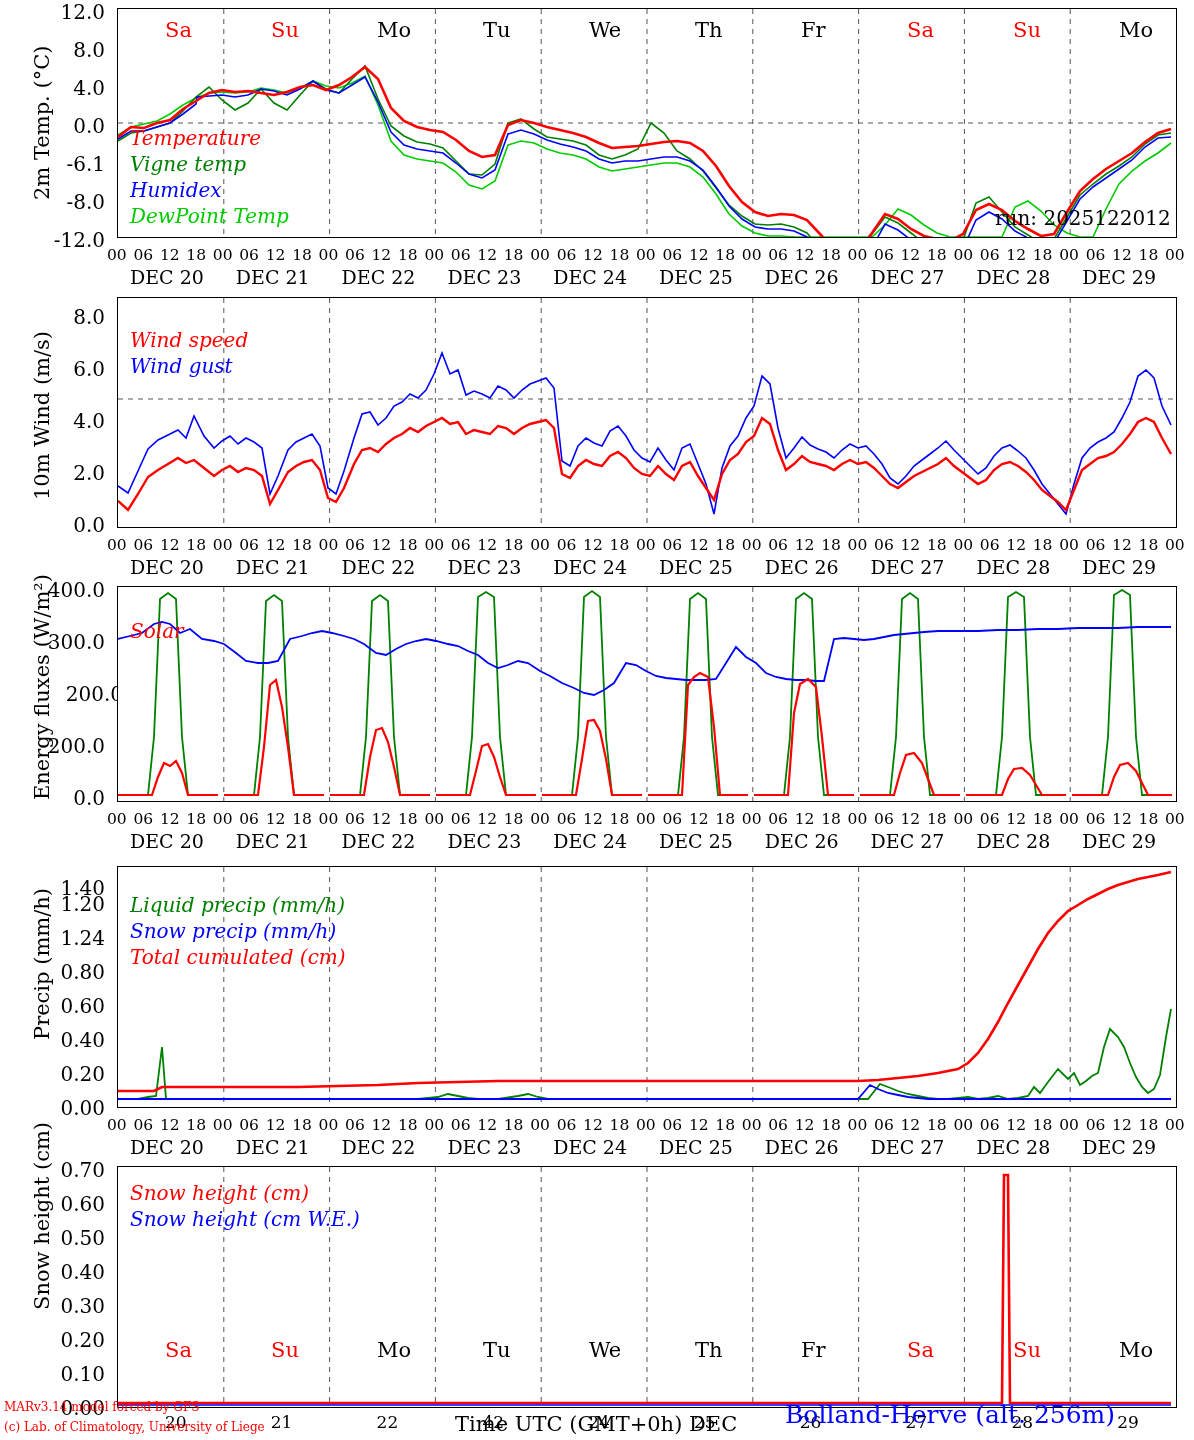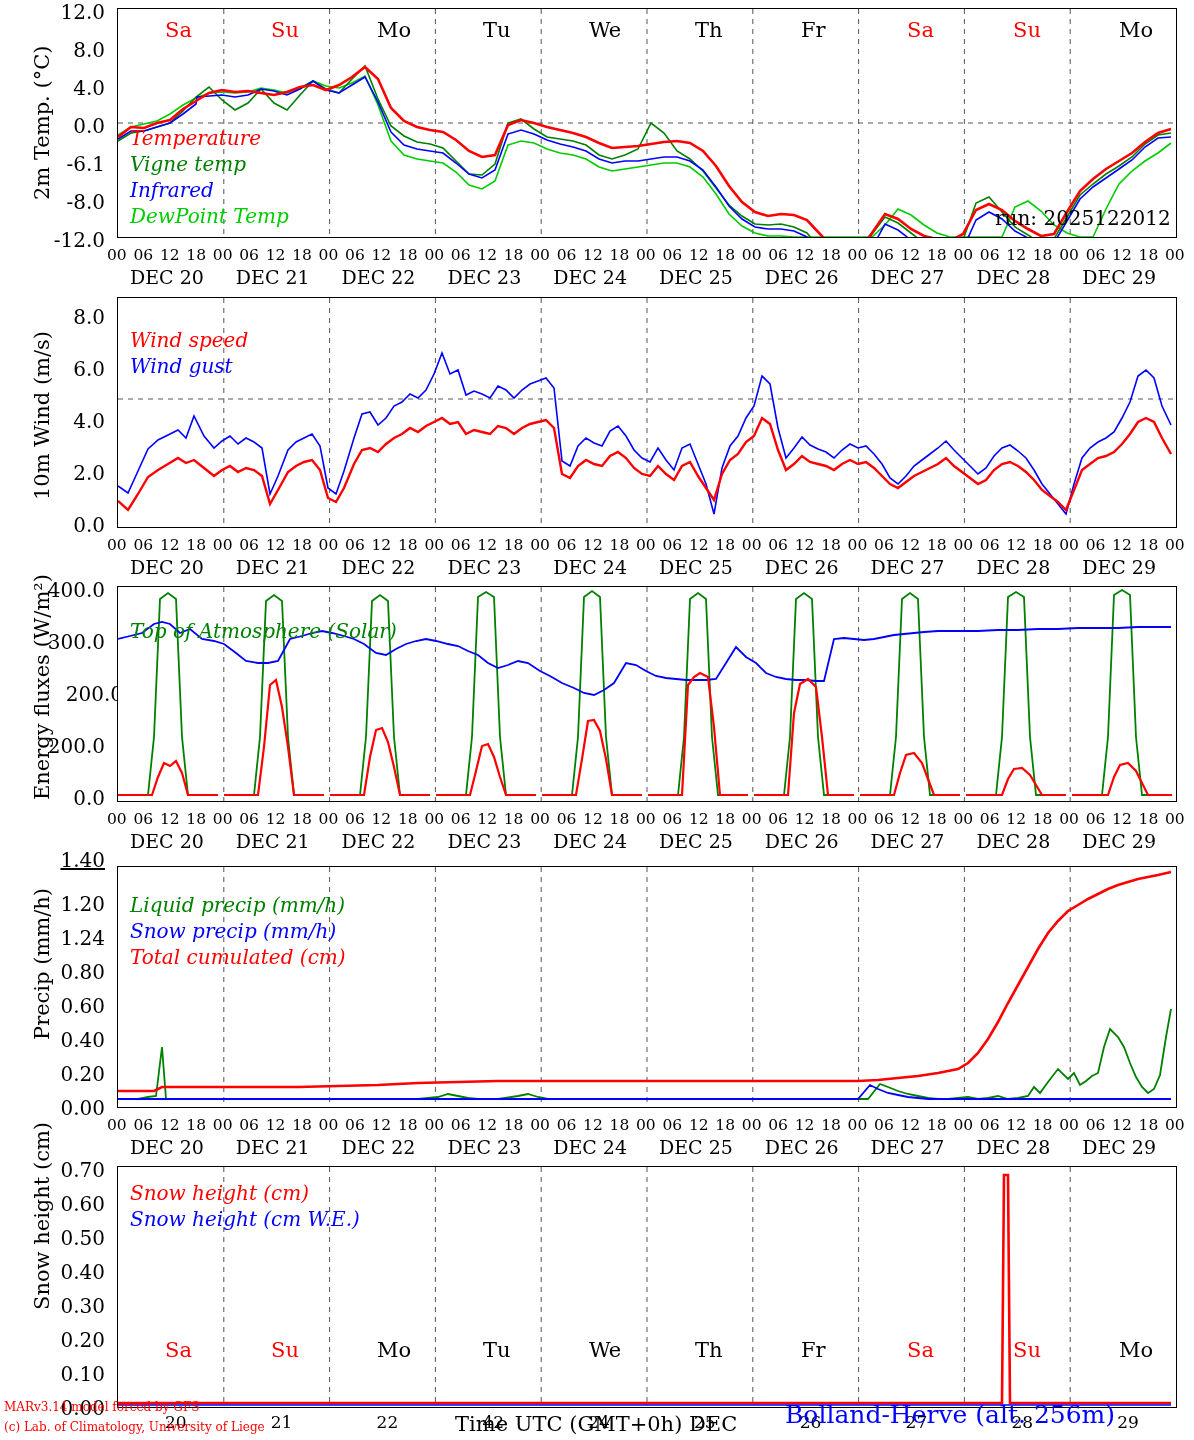--- a/index.html
+++ b/index.html
@@ -58,21 +58,21 @@
 
   <polyline fill="none" stroke="#0000ff" stroke-width="1.6" points="0,130 13,122 26,122 39,118 52,114 65,105 78,95 79,88 104,86 117,88 130,86 143,80 156,82 169,86 182,80 195,72 208,81 221,84 234,76 247,68 260,93 273,123 286,136 299,140 312,142 325,144 338,154 351,165 364,169 377,161 390,125 403,121 416,125 429,131 442,135 455,138 468,142 481,150 494,154 507,152 520,152 533,150 546,148 559,148 572,152 585,161 598,178 611,197 624,210 637,218 650,220 663,220 676,222 689,228 702,245 715,260 728,268 741,264 754,239 767,215 780,221 793,231 806,241 819,245 832,247 845,240 858,211 871,203 884,210 897,222 910,229 923,236 936,234 949,212 962,190 975,178 988,169 1001,160 1014,151 1027,138 1040,129 1053,128"></polyline>
 
   <polyline fill="none" stroke="#ff0000" stroke-width="2.6" points="0,128 13,118 26,119 39,114 52,111 65,100 78,92 91,84 104,81 117,83 130,82 143,84 156,86 169,83 182,78 195,76 208,81 221,76 234,68 247,58 260,70 273,99 286,112 299,118 312,121 325,123 338,131 351,142 364,148 377,146 390,116 403,111 416,114 429,118 442,121 455,124 468,128 481,134 494,139 507,138 520,137 533,135 546,133 559,132 572,134 585,142 598,157 611,177 624,193 637,203 650,207 663,205 676,206 689,211 702,225 715,239 728,245 741,241 754,224 767,205 780,210 793,220 806,227 819,230 832,232 845,225 858,201 871,195 884,201 897,212 910,220 923,227 936,225 949,203 962,182 975,170 988,160 1001,152 1014,144 1027,133 1040,124 1053,120"></polyline>
 </svg>
 </div>
 
 <div class="legend" style="left:130px;top:125px;">
   <div class="red">Temperature</div>
   <div class="green">Vigne temp</div>
-  <div class="blue">Infrared</div>
+  <div class="blue">Humidex</div>
   <div style="color:#00cc00">DewPoint Temp</div>
 </div>
 
 <div class="runlabel" style="left:995px;top:206px;">run: 2025122012</div>
 
 <div class="daylabels" style="left:117px;top:18px;width:1060px;">
   <span style="position:absolute;left:48px;color:#ff0000">Sa</span>
   <span style="position:absolute;left:154px;color:#ff0000">Su</span>
   <span style="position:absolute;left:260px;">Mo</span>
   <span style="position:absolute;left:366px;">Tu</span>
@@ -276,21 +276,21 @@
     <polyline points="530,208 564,208 570,98 576,90 582,86 590,90 596,140 602,208 630,208"></polyline>
     <polyline points="636,208 670,208 676,126 682,97 690,92 698,100 704,150 710,208 736,208"></polyline>
     <polyline points="742,208 776,208 782,186 788,168 796,166 804,176 810,192 816,208 842,208"></polyline>
     <polyline points="848,208 884,208 890,192 896,182 904,181 912,188 918,198 924,208 948,208"></polyline>
     <polyline points="954,208 990,208 996,190 1002,178 1010,176 1018,184 1024,196 1030,208 1054,208"></polyline>
   </g>
 </svg>
 </div>
 
 <div class="legend" style="left:130px;top:618px;">
-  <div class="green">Top of Atmosphere (Solar)</div>
+  <div class="red">Solar</div>
 </div>
 
 <div class="tickrow" style="left:117px;top:810px;width:1060px;" id="hours3">
     <span style="position: absolute; left: -10px;">00</span>
     <span style="position: absolute; left: 16.45px;">06</span>
     <span style="position: absolute; left: 42.9px;">12</span>
     <span style="position: absolute; left: 69.35px;">18</span>
     <span style="position: absolute; left: 95.8px;">00</span>
     <span style="position: absolute; left: 122.25px;">06</span>
     <span style="position: absolute; left: 148.7px;">12</span>
@@ -337,21 +337,21 @@
     <span style="position: absolute; left: 436.2px;">DEC 24</span>
     <span style="position: absolute; left: 542px;">DEC 25</span>
     <span style="position: absolute; left: 647.8px;">DEC 26</span>
     <span style="position: absolute; left: 753.6px;">DEC 27</span>
     <span style="position: absolute; left: 859.4px;">DEC 28</span>
     <span style="position: absolute; left: 965.2px;">DEC 29</span>
   </div>
 
 <div class="ylabel" style="left:30px;top:1040px;">Precip (mm/h)</div>
 
-<div class="ytick" style="left:20px;top:848px;width:85px;text-decoration:underline;">1.40</div>
+<div class="ytick" style="left:20px;top:876px;width:85px;">1.40</div>
 <div class="ytick" style="left:20px;top:892px;width:85px;">1.20</div>
 <div class="ytick" style="left:20px;top:926px;width:85px;">1.24</div>
 <div class="ytick" style="left:20px;top:960px;width:85px;">0.80</div>
 <div class="ytick" style="left:20px;top:994px;width:85px;">0.60</div>
 <div class="ytick" style="left:20px;top:1028px;width:85px;">0.40</div>
 <div class="ytick" style="left:20px;top:1062px;width:85px;">0.20</div>
 <div class="ytick" style="left:20px;top:1096px;width:85px;">0.00</div>
 
 <div class="plotbox" style="left:117px;top:866px;width:1060px;height:242px;">
 <svg width="1058" height="240" viewBox="0 0 1058 240">

